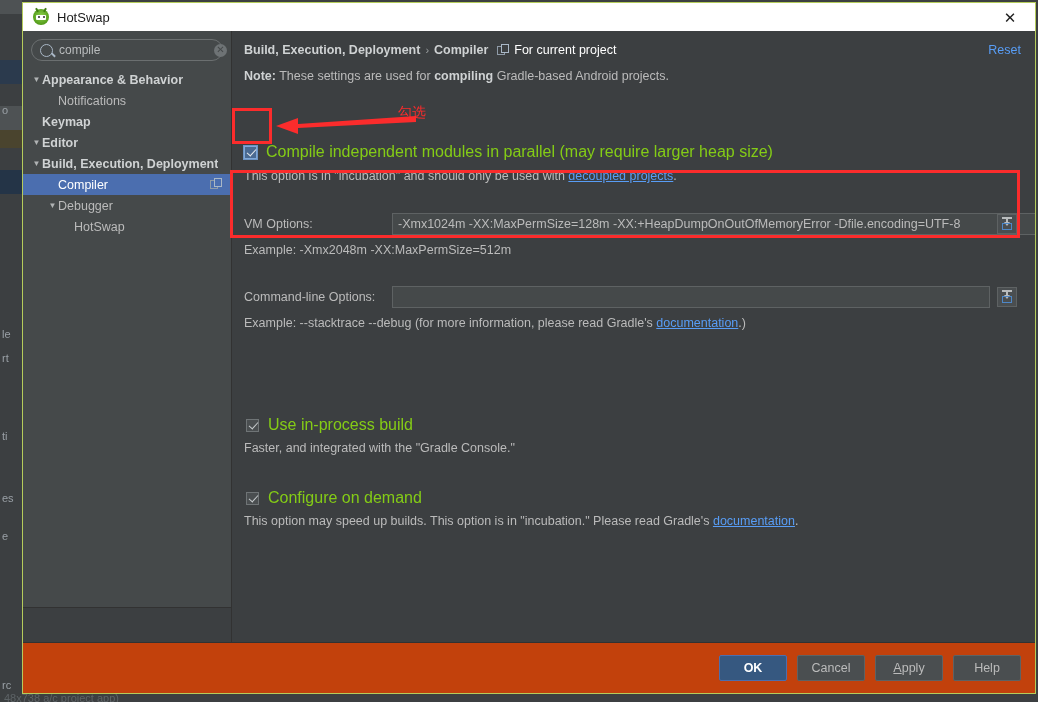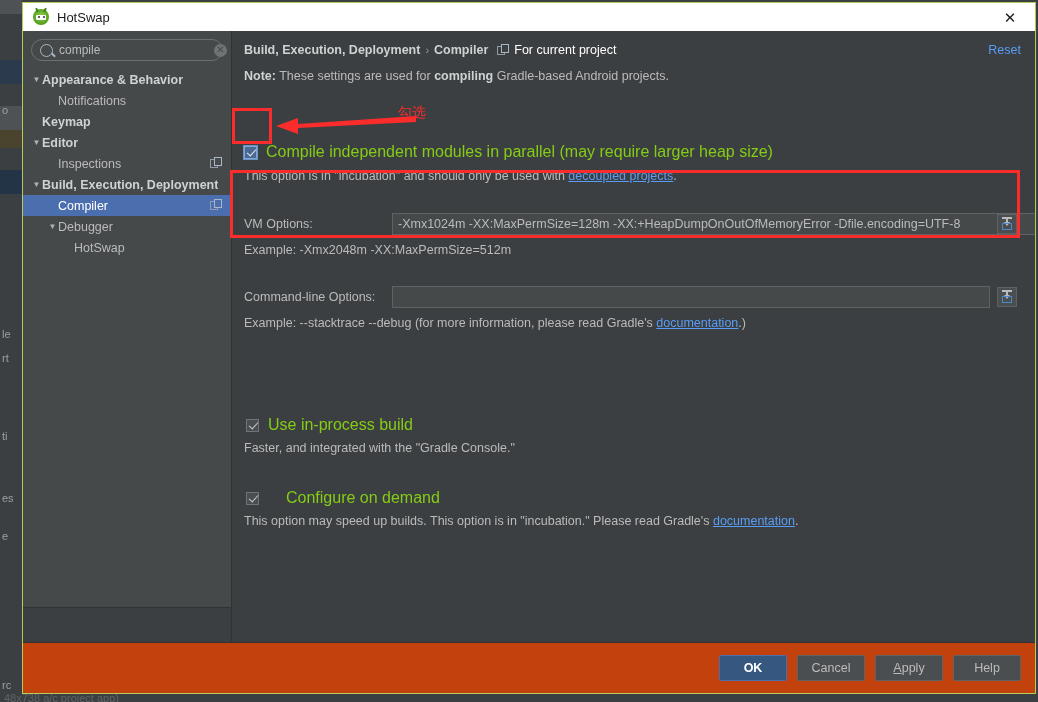--- a/index.html
+++ b/index.html
@@ -507,28 +507,20 @@
               <span class="tree-label">Notifications</span>
             </div>
             <div class="tree-row bold" style="padding-left: 8px;">
               <span class="tw"></span>
               <span class="tree-label">Keymap</span>
             </div>
             <div class="tree-row bold" style="padding-left: 8px;">
               <span class="tw">▼</span>
               <span class="tree-label">Editor</span>
             </div>
-            <div class="tree-row" style="padding-left: 24px;">
-              <span class="tw"></span>
-              <span class="tree-label">Inspections</span>
-              <span class="row-ico">
-                <span class="bk"></span>
-                <span class="fr"></span>
-              </span>
-            </div>
             <div class="tree-row bold" style="padding-left: 8px;">
               <span class="tw">▼</span>
               <span class="tree-label">Build, Execution, Deployment</span>
             </div>
             <div class="tree-row selected" style="padding-left: 24px;">
               <span class="tw"></span>
               <span class="tree-label">Compiler</span>
               <span class="row-ico">
                 <span class="bk"></span>
                 <span class="fr"></span>
@@ -600,21 +592,21 @@
           <span>Example: --stacktrace --debug (for more information, please read Gradle's </span><a class="lnk">documentation</a><span>.)</span>
         </div>
 
 
         <div class="cb-row" style="left:14px; top:385px;">
           <span class="chk checked"></span>
           <span>Use in-process build</span>
         </div>
         <span class="sub" style="left:12px; top:410px;">Faster, and integrated with the "Gradle Console."</span>
 
-        <div class="cb-row" style="left:14px; top:458px;gap:18px;">
+        <div class="cb-row" style="left:14px; top:458px;">
           <span class="chk checked"></span>
           <span>Configure on demand</span>
         </div>
         <div class="sub" style="left:12px; top:483px;">
           <span>This option may speed up builds. This option is in "incubation." Please read Gradle's </span><a class="lnk">documentation</a><span>.</span>
         </div>
 
       </div>
     </div>
 

